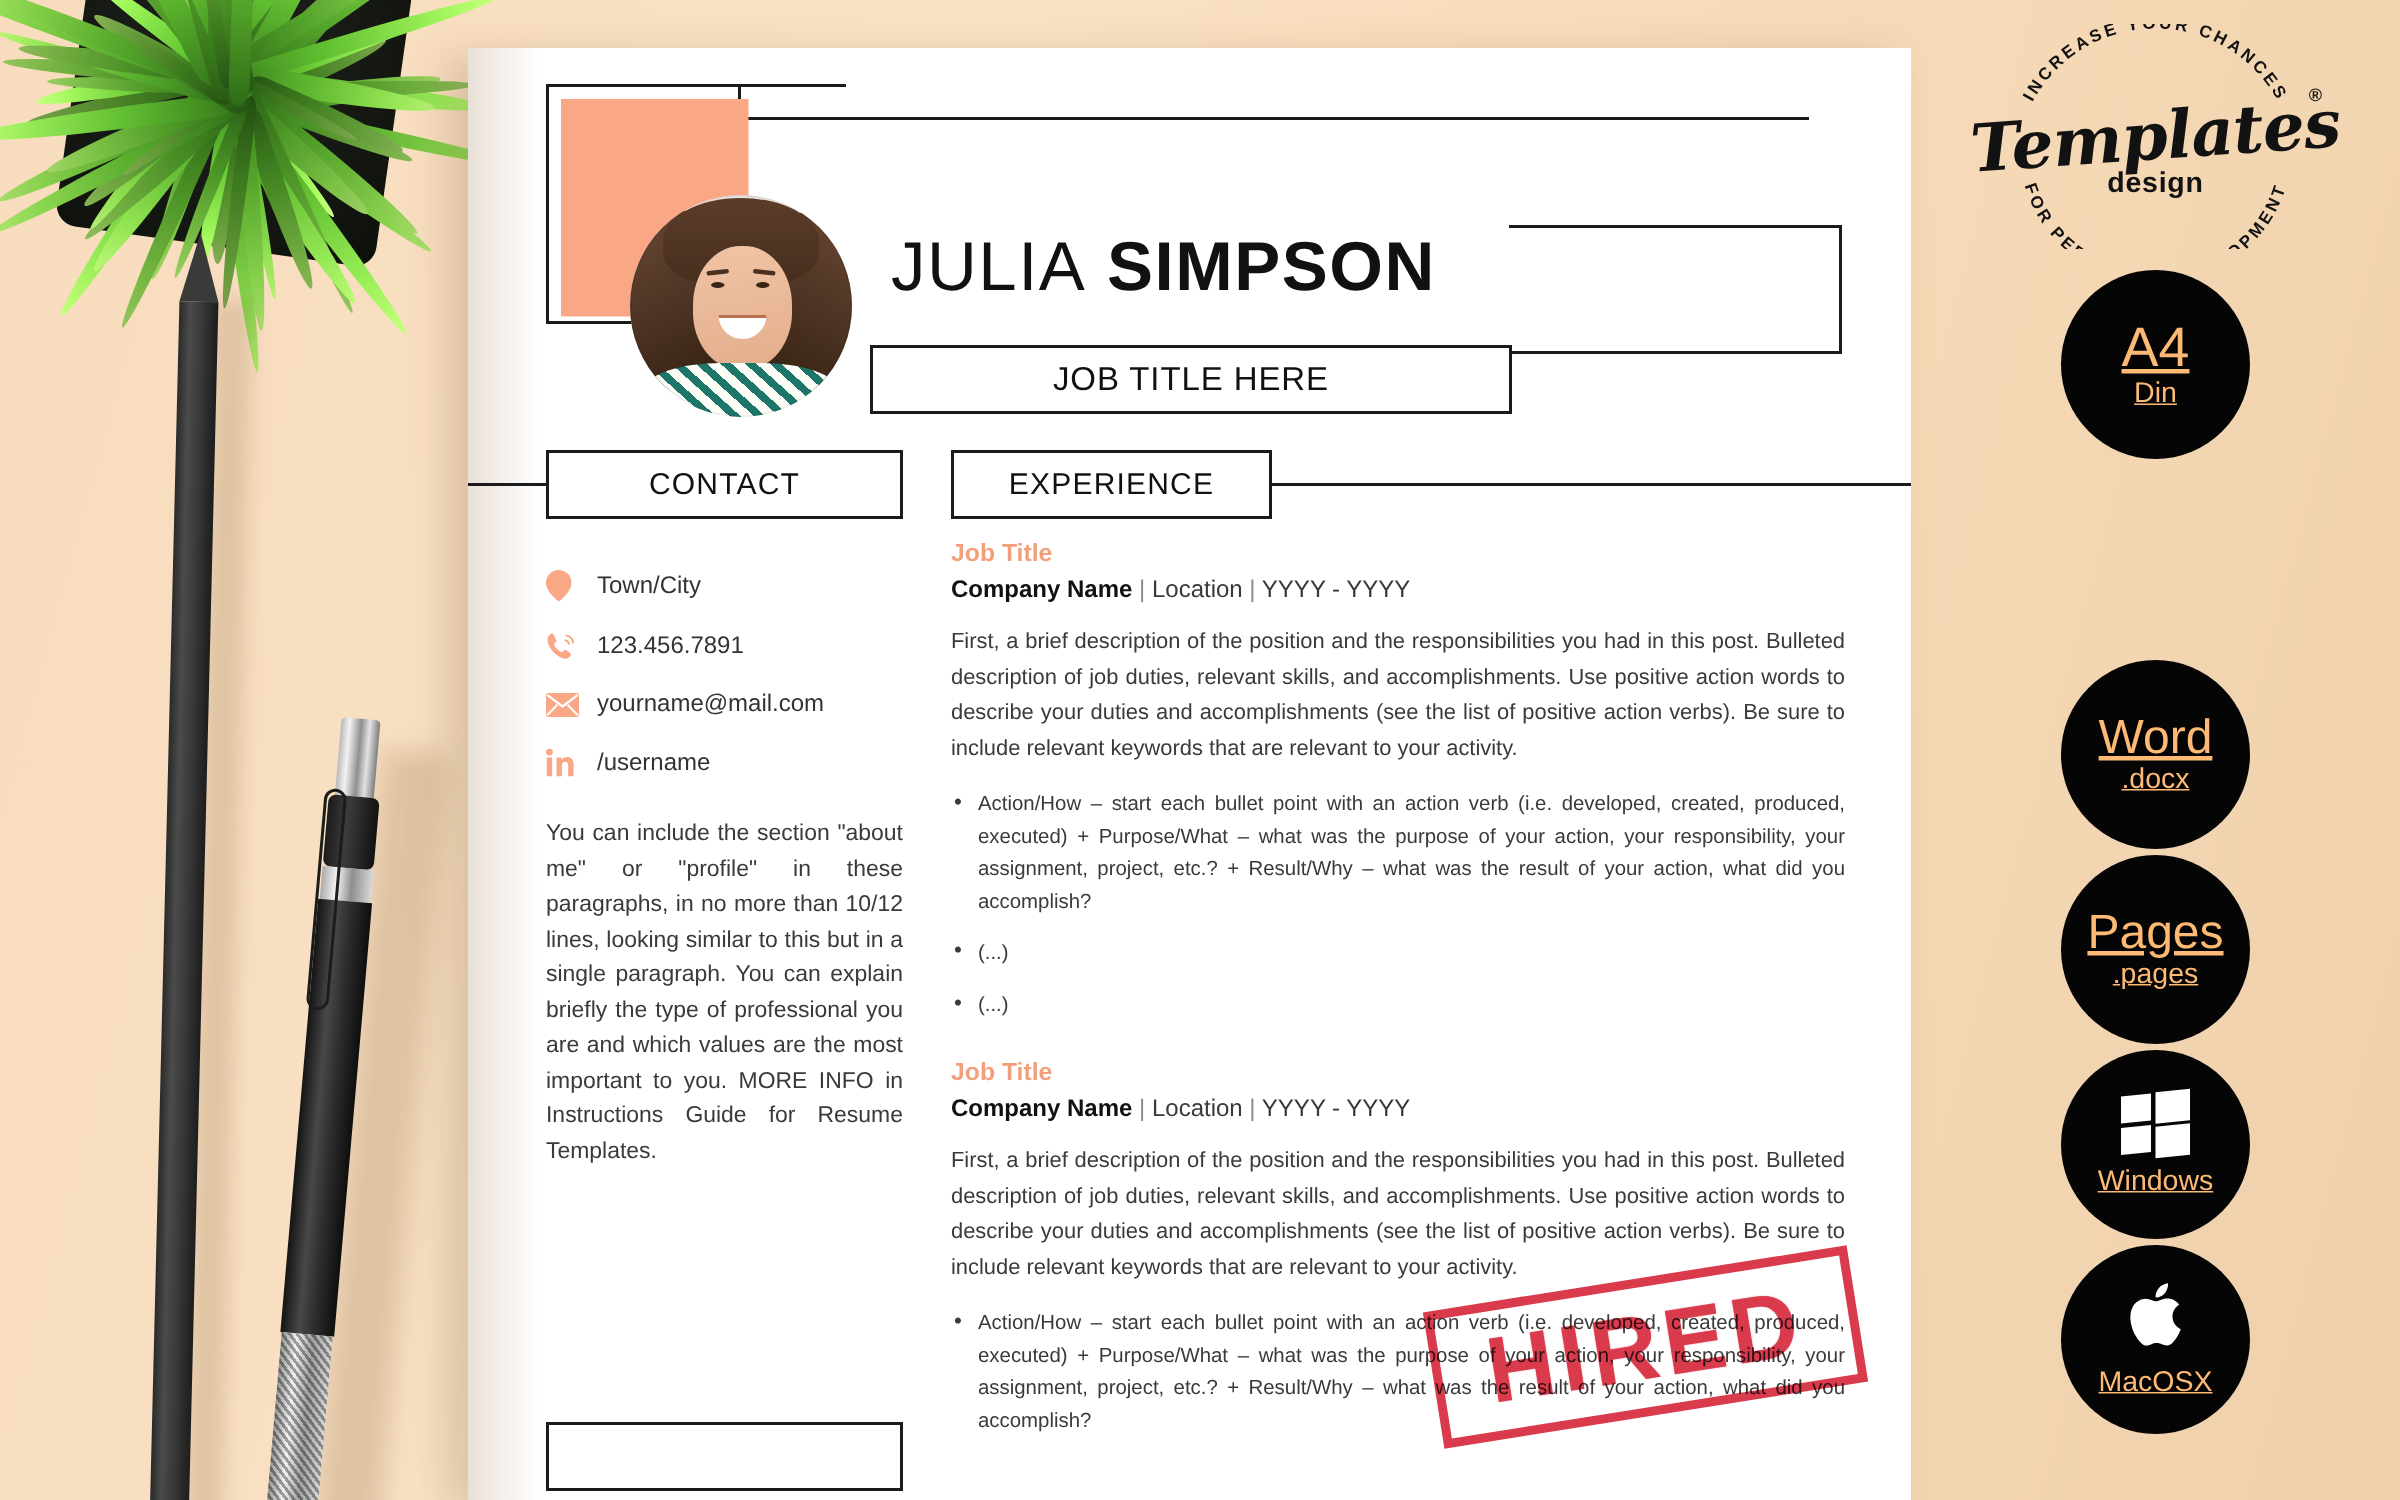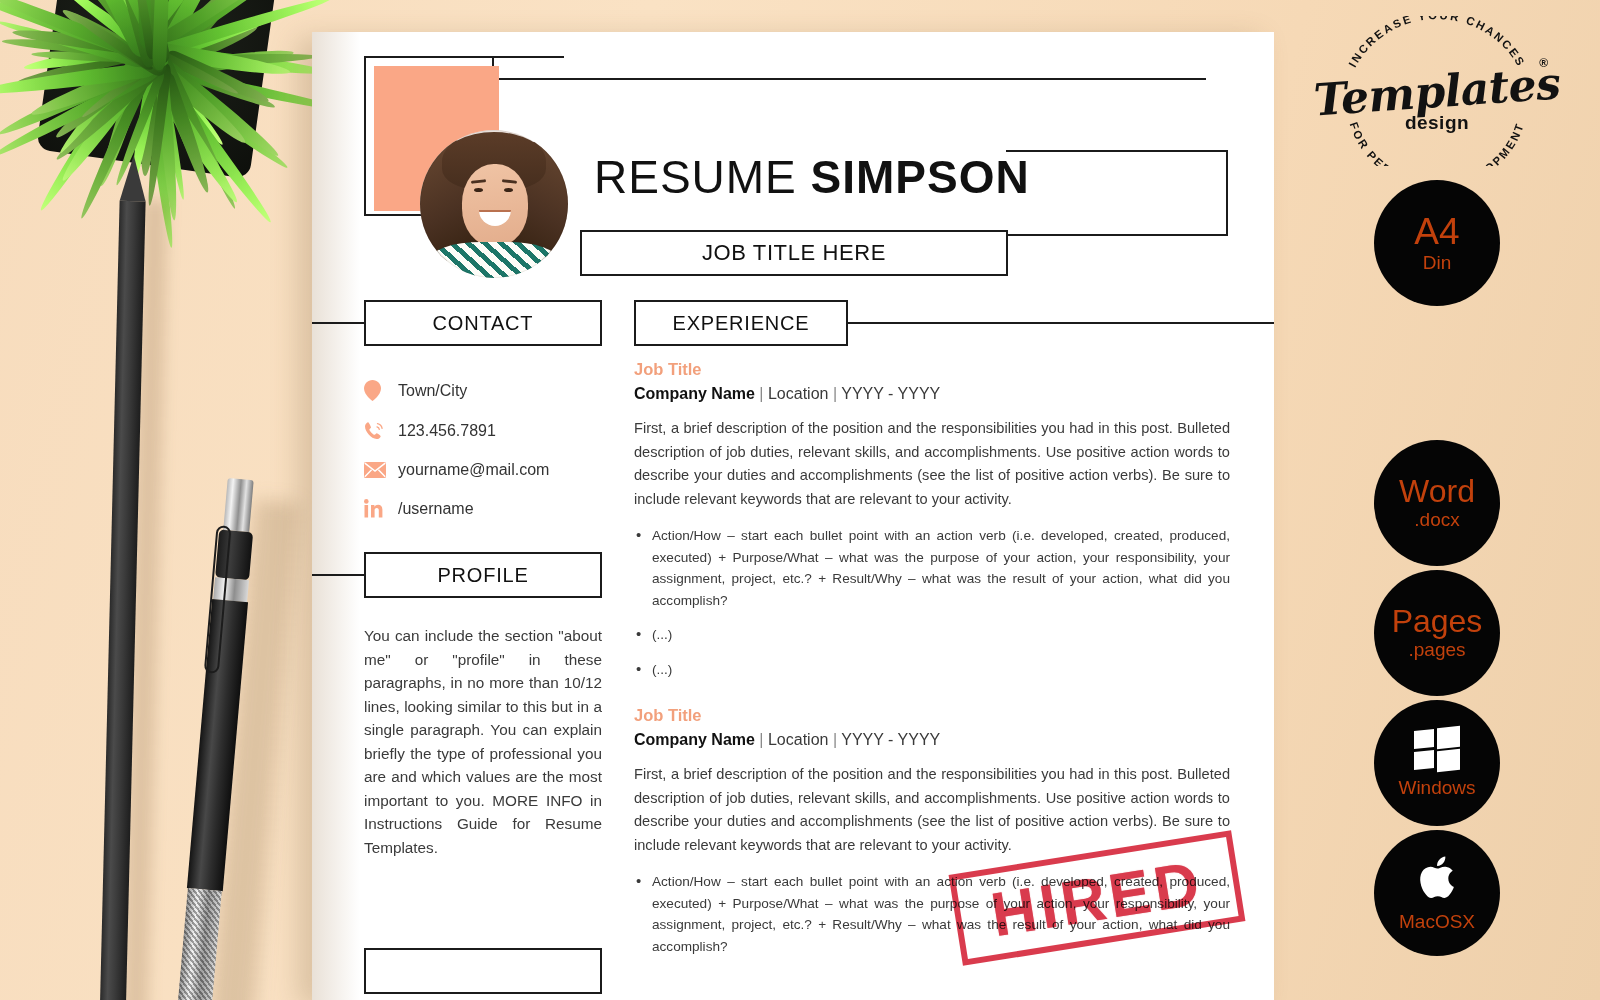--- a/index.html
+++ b/index.html
@@ -349,21 +349,22 @@
   }
   .arc-text { position: absolute; left: 0; top: 0; width: 230px; height: 150px; }
   .arc-text text { font-family: "Liberation Sans", sans-serif; font-size: 11.4px; font-weight: 700; letter-spacing: 2.2px; fill: #121212; }
 
   .badge {
     position: absolute; left: 50%; transform: translateX(-50%);
     width: 126px; height: 126px; border-radius: 50%;
     background: #050505;
     display: flex; flex-direction: column;
     align-items: center; justify-content: center;
-    color: #c2410c;
+    color: #fdba74;
+    text-decoration: underline;
   }
   .badge .b-main { font-size: 37px; font-weight: 400; line-height: 1.0; }
   .badge .b-sub  { font-size: 19px; font-weight: 400; margin-top: 2px; }
   .badge .b-glyph { margin-bottom: 4px; }
 
   .win-logo { width: 46px; height: 44px; position: relative; }
   .win-logo i {
     position: absolute; background: #fff; display: block;
   }
   .win-logo i:nth-child(1){ left:0;  top:3px;  width:20px; height:18px; transform: skewY(-6deg); }
@@ -490,21 +491,21 @@
         <div class="brow r"></div>
         <div class="eye l"></div>
         <div class="eye r"></div>
         <div class="smile"></div>
         <div class="blouse"></div>
         <div class="avatar-ring"></div>
       </div>
 
 
       <div class="name-line">
-        <span class="name-first">RESUME</span><span>&nbsp;</span><span class="name-last">SIMPSON</span>
+        <span class="name-first">JULIA</span><span>&nbsp;</span><span class="name-last">SIMPSON</span>
       </div>
 
       <div class="hdr-line-right"></div>
 
       <div class="jobtitle-box">
         <span>JOB TITLE HERE</span>
       </div>
     </div>
 
     <div class="cols">
@@ -550,26 +551,20 @@
               <svg width="20" height="19" viewBox="0 0 20 19">
                 <rect x="0.5" y="6" width="3.6" height="12.5" fill="#FAA786"></rect>
                 <circle cx="2.3" cy="2.4" r="2.3" fill="#FAA786"></circle>
                 <path d="M7 6h3.4v1.8c.7-1.3 2-2.1 3.6-2.1 2.8 0 4.4 1.8 4.4 5v7.8h-3.6v-7c0-1.7-.7-2.6-2-2.6-1.4 0-2.2 1-2.2 2.6v7H7V6z" fill="#FAA786"></path>
               </svg>
             </span>
             <span>/username</span>
           </div>
         </div>
 
-        <div style="position:relative; margin-top:34px;">
-          <div class="tick-left"></div>
-          <div class="sec-head left">
-            <span>PROFILE</span>
-          </div>
-        </div>
 
         <p class="profile-text">You can include the section "about me" or "profile" in these paragraphs, in no more than 10/12 lines, looking similar to this but in a single paragraph. You can explain briefly the type of professional you are and which values are the most important to you. MORE INFO in Instructions Guide for Resume Templates.</p>
 
         <div class="bottom-sec-head"></div>
       </div>
 
       <div class="col-right">
         <div style="position:relative;">
           <div class="sec-head right">
             <span>EXPERIENCE</span>

